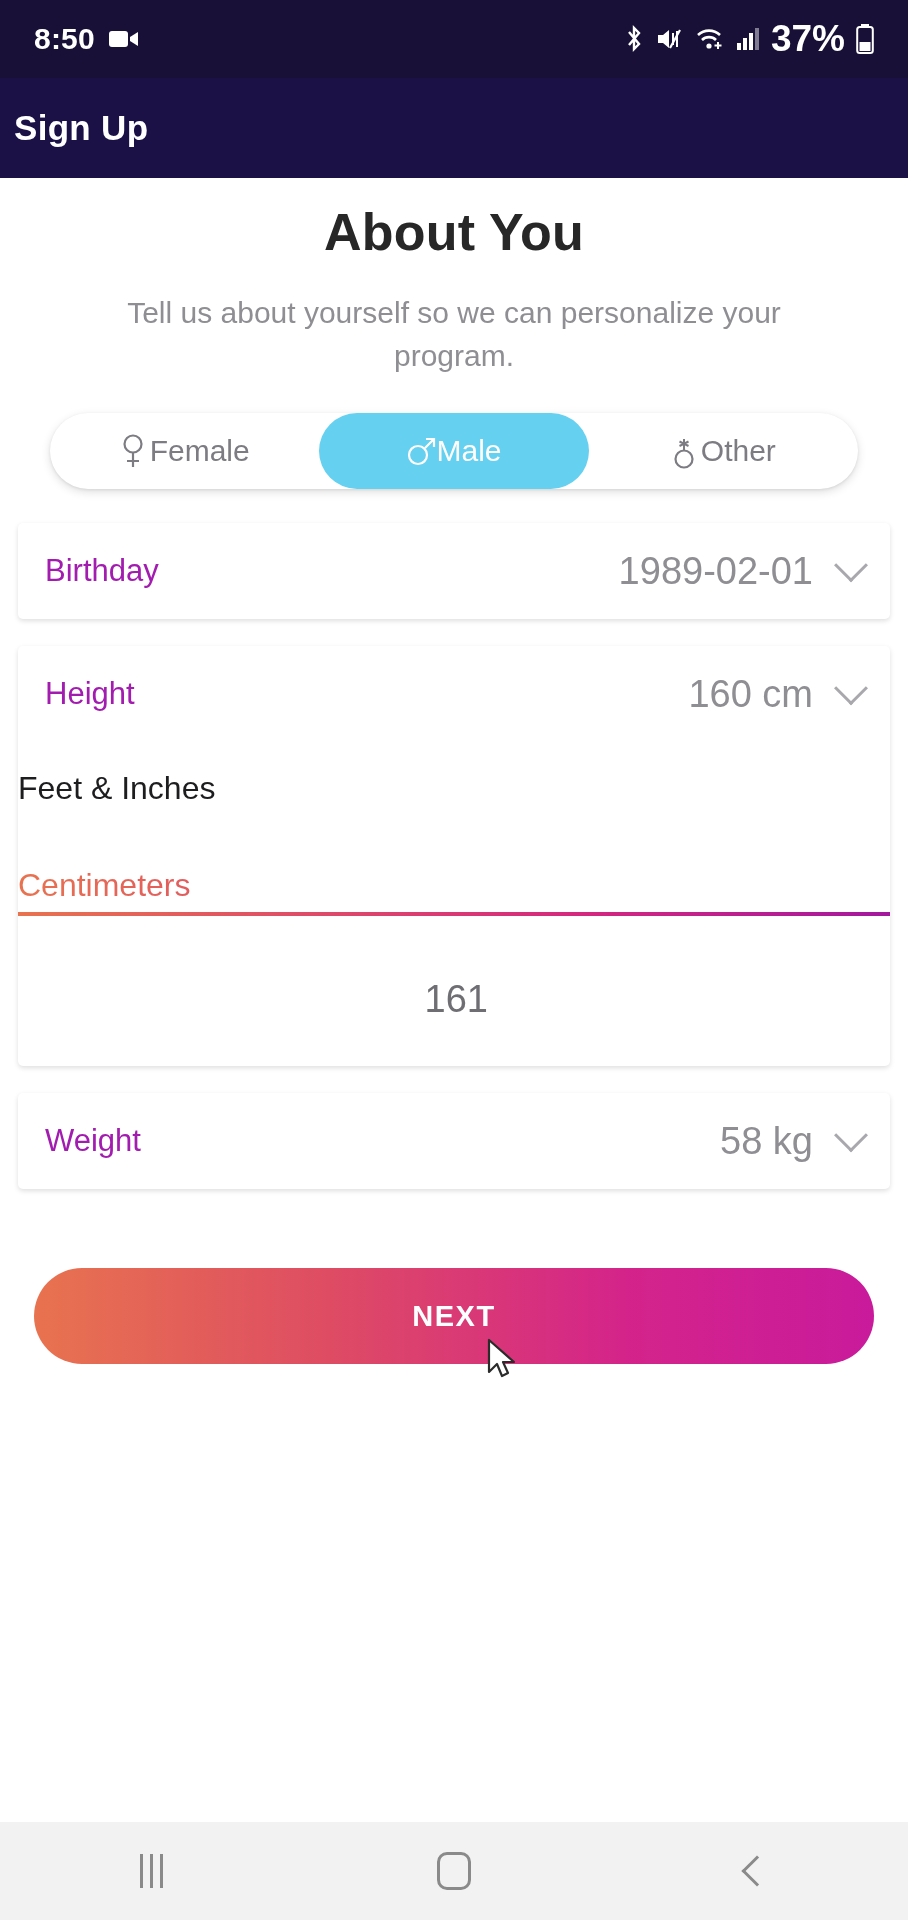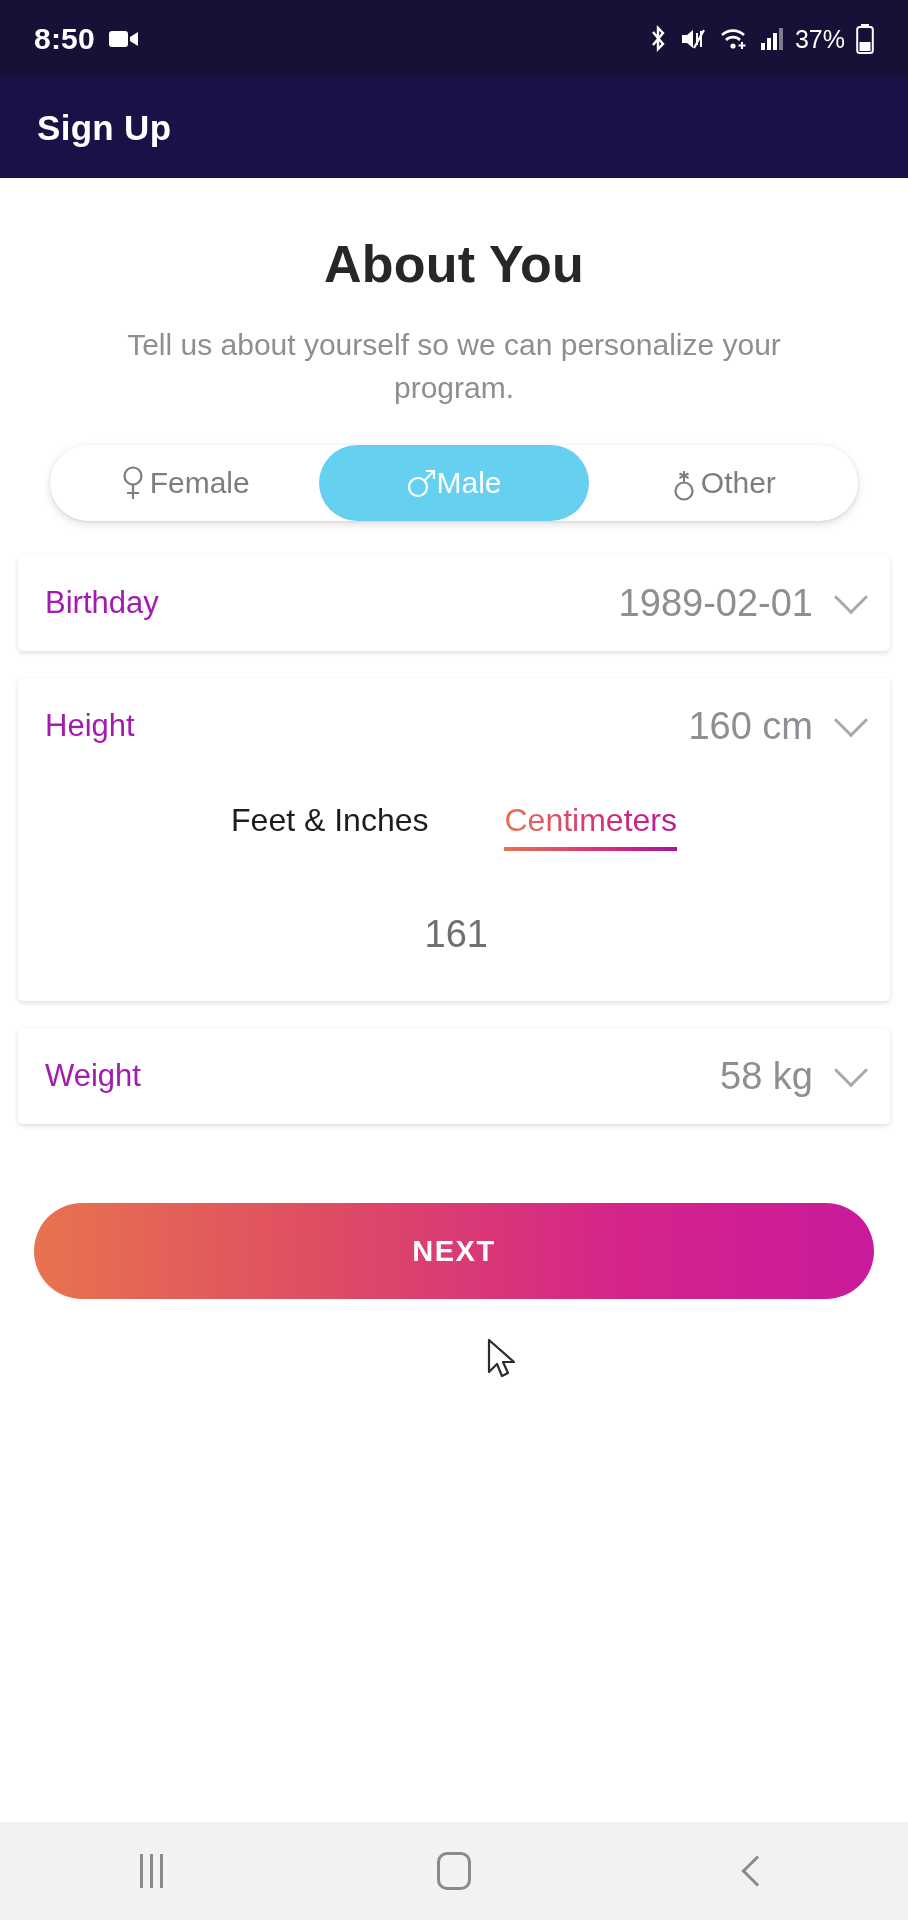--- a/index.html
+++ b/index.html
@@ -19,45 +19,45 @@
   
   .statusbar {
     height: 78px; background: #181036;
     display: flex; align-items: center;
     padding: 0 34px; color: #ffffff;
     flex: 0 0 auto;
   }
   .sb-time { font-size: 30px; font-weight: 600; letter-spacing: .2px; }
   .sb-left { display: flex; align-items: center; gap: 14px; }
   .sb-right { margin-left: auto; display: flex; align-items: center; gap: 11px; }
-  .sb-pct { font-size: 25px; font-weight: 400; }
+  .sb-pct { font-size: 37px; font-weight: 700; }
   .ic { display:inline-block; line-height:0; }
 
   
   .appbar {
     background: #1b1147; height: 100px;
     display: flex; align-items: center;
-    padding: 0 37px; flex: 0 0 auto;
+    padding: 0 14px; flex: 0 0 auto;
   }
   .appbar-title {
     color: #ffffff; font-size: 35px; font-weight: bold;
     letter-spacing: .3px;
   }
 
   
   .sheet {
     flex: 1 1 auto; background: #ffffff;
     border-top-left-radius: 26px; border-top-right-radius: 26px;
     position: relative; overflow: hidden;
     display: flex; flex-direction: column;
   }
 
   .h1 {
     text-align: center; font-size: 52px; font-weight: bold;
-    color: #272727; margin-top: 56px; letter-spacing: .2px;
+    color: #272727; margin-top: 24px; letter-spacing: .2px;
   }
   .sub {
     text-align: center; font-size: 30px; color: #8e8e93;
     margin-top: 30px; line-height: 1.42; padding: 0 90px;
   }
 
   
   .gender-wrap { padding: 0 50px; margin-top: 36px; }
   .gender {
     display: flex; background: #ffffff; border-radius: 44px;
@@ -88,22 +88,23 @@
   .row-label { font-size: 31px; color: #a21caf; }
   .row-value { margin-left: auto; font-size: 38px; color: #8e8e93; }
   .chev {
     margin-left: 26px; width: 24px; height: 24px;
     border-right: 3px solid #a8a8ad; border-bottom: 3px solid #a8a8ad;
     transform: rotate(45deg) translate(-4px,-4px);
   }
 
   
   .unit-tabs {
-    display: flex; justify-content: center; gap: 76px;
+    display: flex; justify-content: center; gap: 48px;
     margin-top: 28px;
+    flex-direction: column;
   }
   .utab {
     font-size: 32px; color: #1d1d1f; padding-bottom: 12px;
     cursor: pointer; position: relative;
   }
   .utab.active {
     background: linear-gradient(90deg,#e8734f 0%,#d4277f 65%,#b81d96 100%);
     -webkit-background-clip: text; background-clip: text;
     color: transparent;
     text-decoration: underline;

